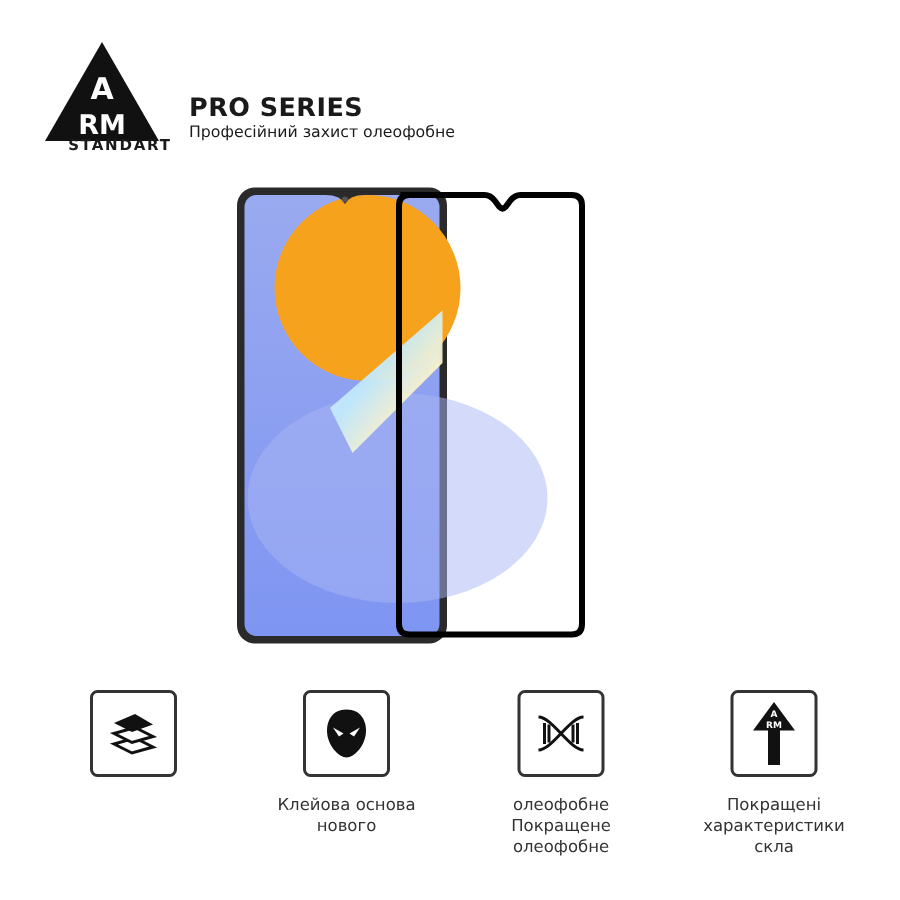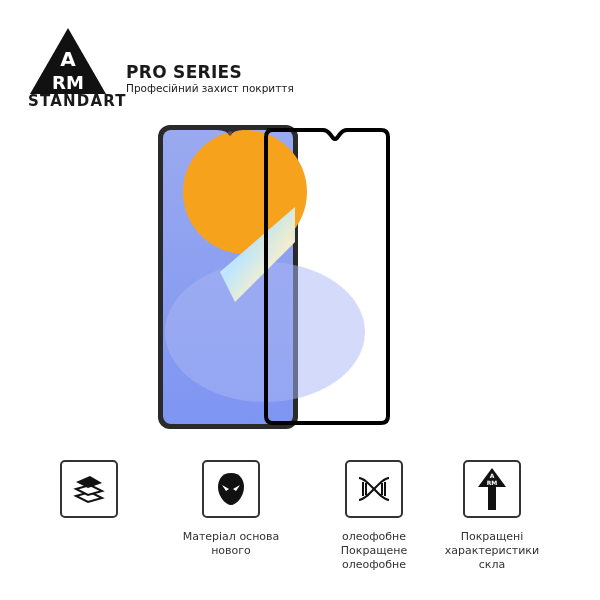--- a/index.html
+++ b/index.html
@@ -1,40 +1,40 @@
 <!DOCTYPE html>
 <html><head>
 <meta charset="utf-8">
 <style>
   html,body{margin:0;padding:0;background:#fff;}
   body{width:600px;height:600px;position:relative;overflow:hidden;font-family:"DejaVu Sans","Liberation Sans",sans-serif;color:#1a1a1a;}
   .logo{position:absolute;left:28px;top:26px;width:80px;height:76px;}
   .logo svg{display:block}
-  .logo-sub{position:absolute;left:28px;top:92px;width:80px;text-align:center;font-size:15px;letter-spacing:1.2px;font-weight:bold;}
+  .logo-sub{position:absolute;left:40px;top:92px;width:80px;text-align:center;font-size:10px;letter-spacing:1.2px;font-weight:bold;}
   .series-title{position:absolute;left:126px;top:62px;font-size:17px;font-weight:bold;letter-spacing:0.3px;}
   .series-sub{position:absolute;left:126px;top:82px;font-size:10.5px;}
   .phone-wrap{position:absolute;left:155px;top:122px;width:240px;height:310px;}
   .feature{position:absolute;width:140px;text-align:center;}
   .feature .box{width:58px;height:58px;margin:0 auto;border:2px solid #333;border-radius:5px;box-sizing:border-box;display:flex;align-items:center;justify-content:center;}
   .feature .label{margin-top:12px;font-size:11px;line-height:14px;color:#333;}
 </style>
 </head>
 <body>
 
 <div class="logo">
   <svg width="80" height="70" viewBox="0 0 80 70">
     <polygon points="40,2 78,68 2,68" fill="#111"></polygon>
     <text x="40" y="40" fill="#fff" font-size="20" font-family="DejaVu Sans, sans-serif" font-weight="bold" text-anchor="middle">A</text>
     <text x="40" y="63" fill="#fff" font-size="18" font-family="DejaVu Sans, sans-serif" font-weight="bold" text-anchor="middle">RM</text>
   </svg>
 </div>
 <div class="logo-sub">STANDART</div>
 
 <div class="series-title">PRO SERIES</div>
-<div class="series-sub">Професійний захист покриття</div>
+<div class="series-sub">Професійний захист олеофобне</div>
 
 <div class="phone-wrap">
   <svg width="240" height="310" viewBox="0 0 240 310">
     <defs>
       <linearGradient id="scr" x1="0" y1="0" x2="0" y2="1">
         <stop offset="0" stop-color="#9aaaf0"></stop>
         <stop offset="1" stop-color="#7e95f2"></stop>
       </linearGradient>
       <linearGradient id="prism" x1="0" y1="0" x2="1" y2="1">
         <stop offset="0" stop-color="#ffe7f2"></stop>
@@ -73,21 +73,21 @@
 
 <div class="feature" style="left:161px;top:460px;">
   <div class="box">
     <svg width="30" height="36" viewBox="0 0 30 36">
       <path d="M15 2 C25 2 28 10 28 16 C28 26 20 34 15 34 C10 34 2 26 2 16 C2 10 5 2 15 2 Z" fill="#111"></path>
       <path d="M6 14 L13 18 L10 20 Z" fill="#fff"></path>
       <path d="M24 14 L17 18 L20 20 Z" fill="#fff"></path>
     </svg>
   </div>
   <div class="label">
-    <div>Матеріал основа</div>
+    <div>Клейова основа</div>
     <div>нового</div>
   </div>
 </div>
 
 <div class="feature" style="left:304px;top:460px;">
   <div class="box">
     <svg width="36" height="30" viewBox="0 0 36 30">
       <path d="M3 4 C12 4 24 26 33 26" fill="none" stroke="#111" stroke-width="2"></path>
       <path d="M3 26 C12 26 24 4 33 4" fill="none" stroke="#111" stroke-width="2"></path>
       <line x1="7" y1="8" x2="7" y2="22" stroke="#111" stroke-width="2"></line>
@@ -96,21 +96,21 @@
       <line x1="29" y1="8" x2="29" y2="22" stroke="#111" stroke-width="2"></line>
     </svg>
   </div>
   <div class="label">
     <div>олеофобне</div>
     <div>Покращене</div>
     <div>олеофобне</div>
   </div>
 </div>
 
-<div class="feature" style="left:422px;top:460px;">
+<div class="feature" style="left:446px;top:460px;">
   <div class="box">
     <svg width="30" height="44" viewBox="0 0 30 44">
       <polygon points="15,1 29,20 1,20" fill="#111"></polygon>
       <rect x="11" y="19" width="8" height="24" fill="#111"></rect>
       <text x="15" y="11" fill="#fff" font-size="6" font-family="DejaVu Sans, sans-serif" font-weight="bold" text-anchor="middle">A</text>
       <text x="15" y="18" fill="#fff" font-size="6" font-family="DejaVu Sans, sans-serif" font-weight="bold" text-anchor="middle">RM</text>
     </svg>
   </div>
   <div class="label">
     <div>Покращені</div>

